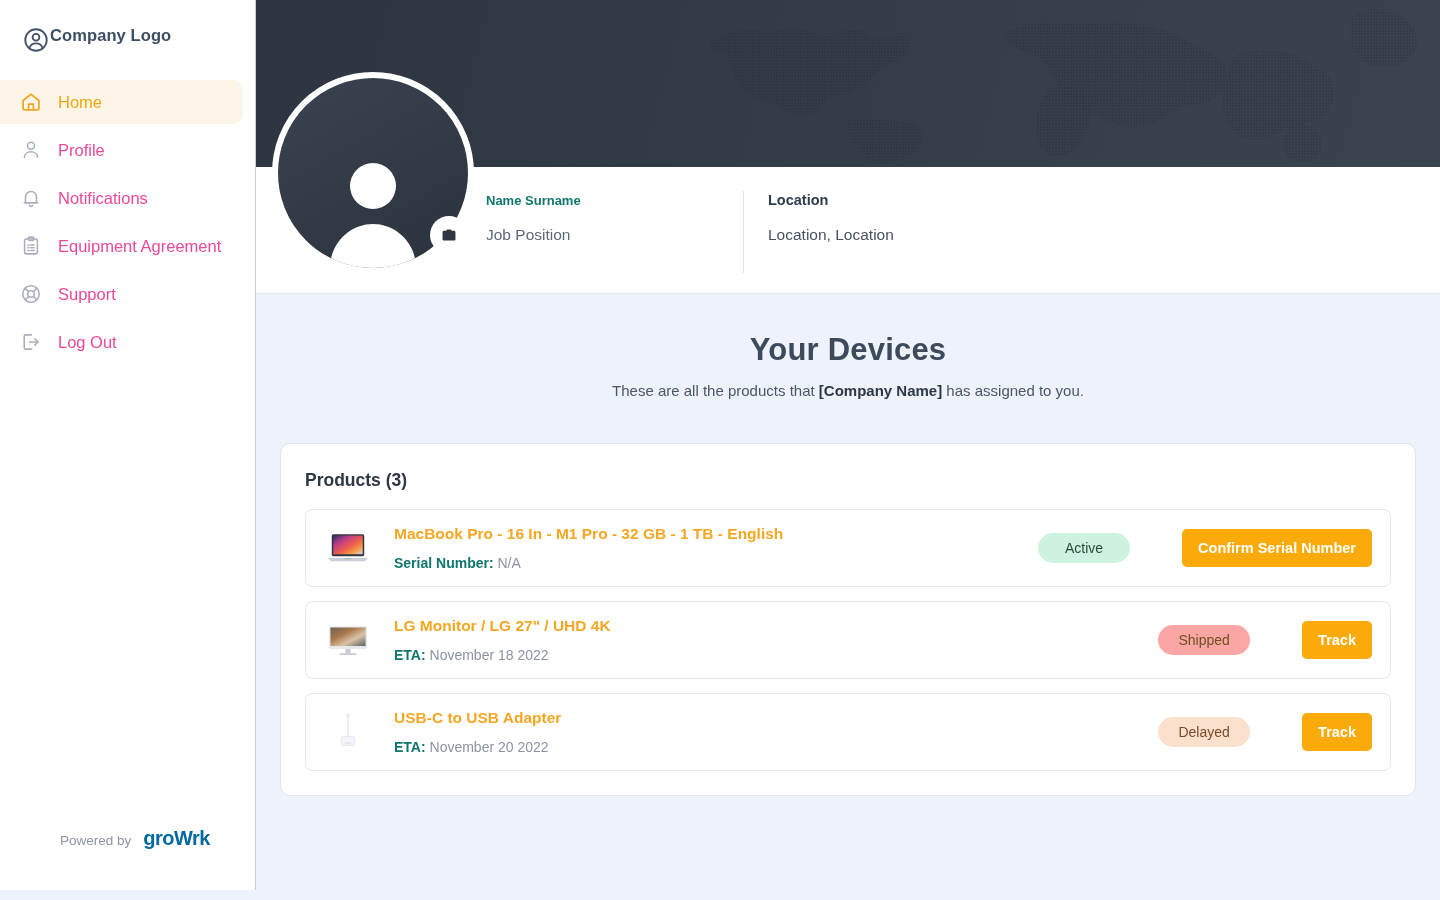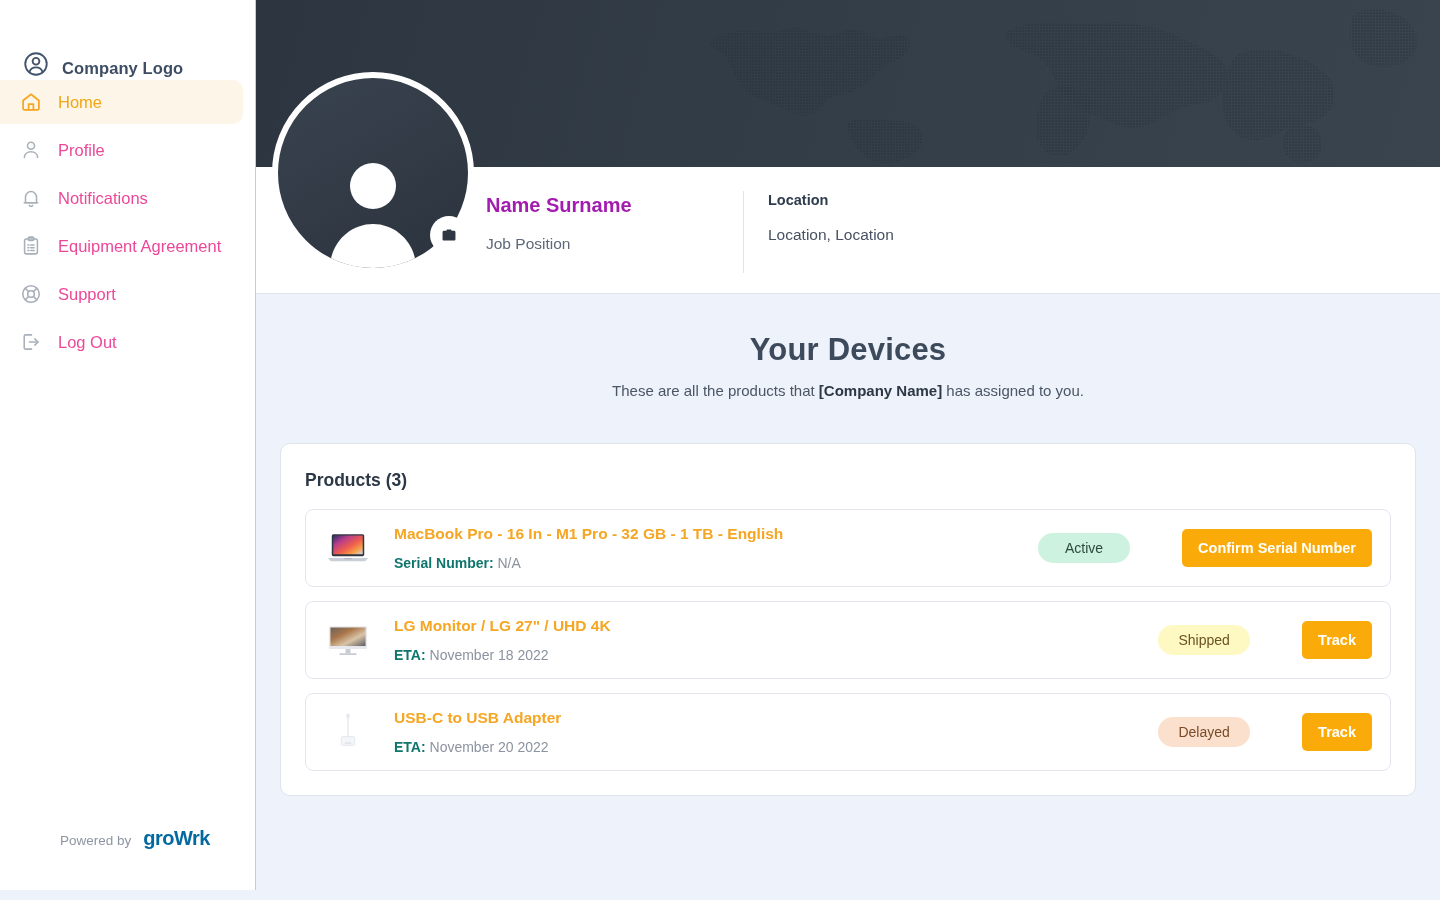--- a/index.html
+++ b/index.html
@@ -13,21 +13,21 @@
 
   
   .sidebar {
     width: 256px; height: 890px;
     background: #ffffff;
     border-right: 1px solid #c9ccd4;
     position: relative;
     flex: 0 0 256px;
   }
   .brand {
-    display: flex; align-items: flex-end; gap: 12px;
+    display: flex; align-items: flex-start; gap: 0;
     padding: 26px 0 0 22px;
     height: 78px;
   }
   .brand-icon { width: 28px; height: 28px; display: block; color: #44546a; }
   .brand-text {
     font-size: 16.5px; font-weight: 700; color: #3d4d63; letter-spacing: .1px;
   }
   .nav { margin-top: 2px; padding-right: 6px; }
   .nav-item {
     display: flex; align-items: center; gap: 16px;
@@ -89,21 +89,21 @@
   .cam-badge {
     position: absolute; right: 6px; bottom: 20px;
     width: 38px; height: 38px; border-radius: 50%;
     background: #ffffff;
     display: flex; align-items: center; justify-content: center;
     cursor: pointer;
   }
   .cam-badge svg { width: 18px; height: 18px; color: #2e3742; display: block; }
 
   .pinfo { position: absolute; left: 230px; top: 26px; width: 232px; }
-  .pname { font-size: 20px; font-weight: 700; color: #a21caf; line-height: 1.25; }
+  .pname { font-size: 13px; font-weight: 700; color: #0f766e; line-height: 1.25; }
   .pjob  { font-size: 15.5px; color: #5d6878; margin-top: 17px; }
   .vdiv  { position: absolute; left: 487px; top: 24px; width: 1px; height: 82px; background: #dfe3eb; }
   .loc   { position: absolute; left: 512px; top: 25px; }
   .loc-title { font-size: 14.5px; font-weight: 700; color: #2f3c4d; }
   .loc-val   { font-size: 15.5px; color: #485263; margin-top: 18px; }
 
   
   .content { padding: 0; }
   .page-title {
     text-align: center; margin-top: 38px;
@@ -141,21 +141,21 @@
 
   .badge {
     flex: 0 0 auto;
     height: 30px; min-width: 92px;
     border-radius: 15px;
     display: flex; align-items: center; justify-content: center;
     font-size: 14px; padding: 8px 18px;
     margin-right: 52px;
   }
   .badge.active  { background: #cdf2e0; color: #2a4b3c; }
-  .badge.shipped { background: #fef9c3; color: #6b5320; }
+  .badge.shipped { background: #fca5a5; color: #6b5320; }
   .badge.delayed { background: #fbe0cd; color: #7a4a27; }
 
   .btn {
     flex: 0 0 auto;
     background: #fbab09;
     color: #ffffff;
     border: none;
     border-radius: 5px;
     font-family: "Liberation Sans", sans-serif;
     font-size: 14.5px; font-weight: 700;

